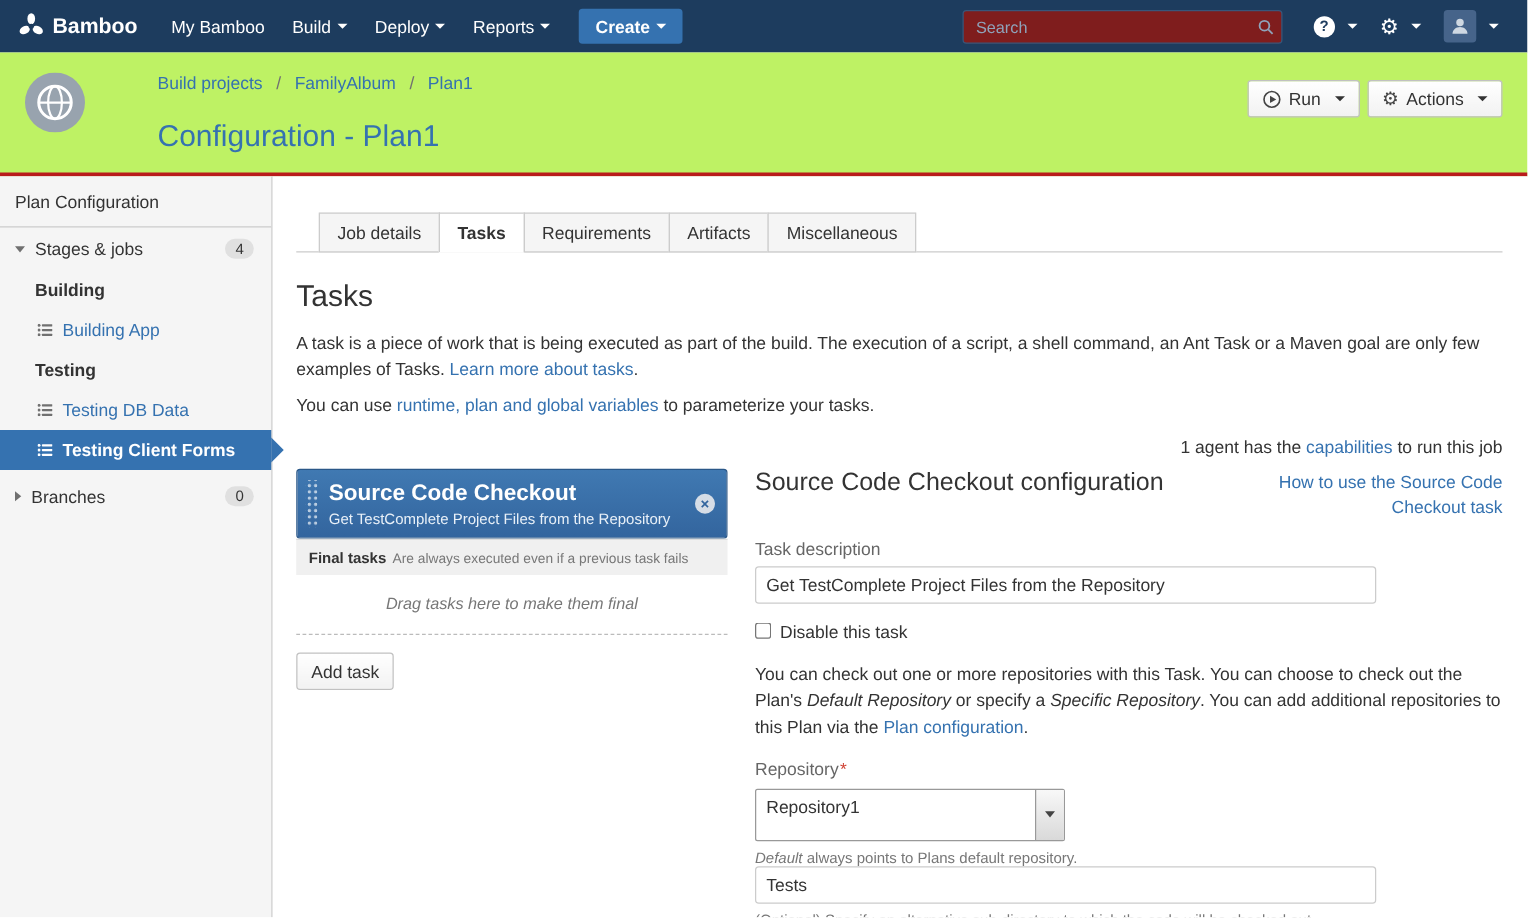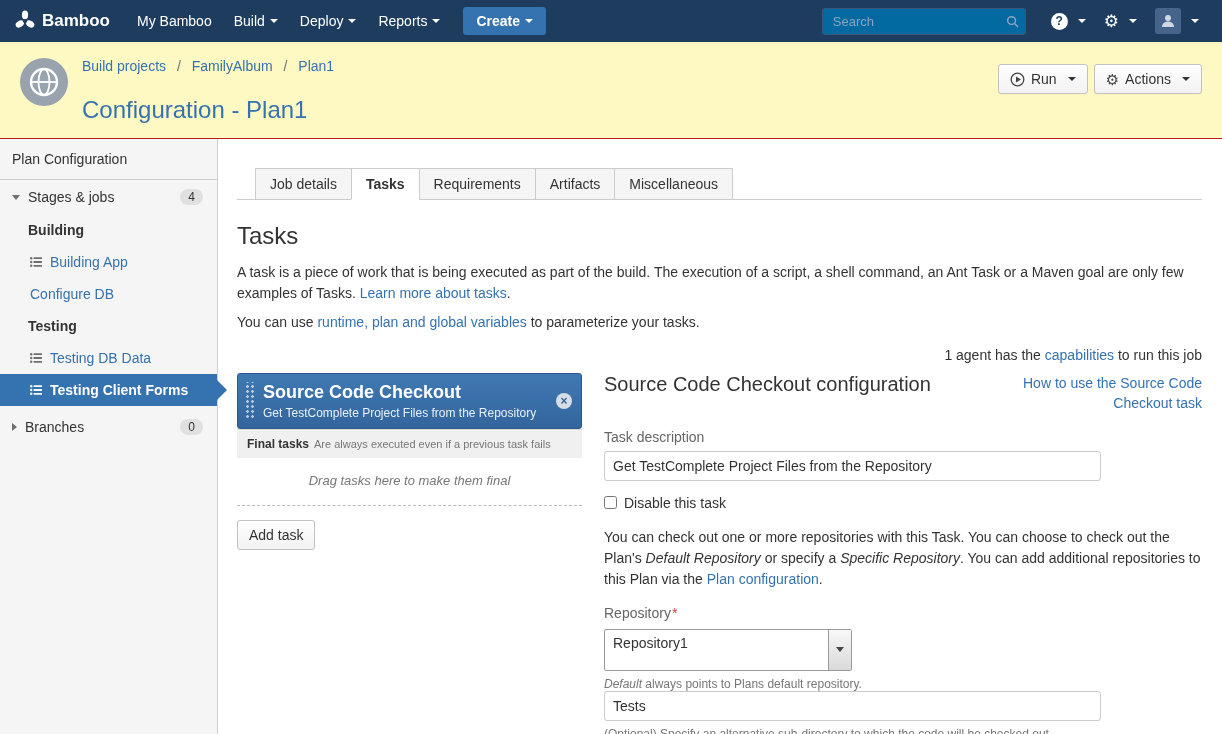--- a/index.html
+++ b/index.html
@@ -7,31 +7,31 @@
   body { font-family:"Liberation Sans","DejaVu Sans",sans-serif; font-size:14px; color:#333; background:#fff; display:flex; flex-direction:column; }
   a { text-decoration:none; cursor:pointer; }
 
   
   .navbar { height:42px; background:#1d3c5e; display:flex; align-items:center; padding:0 14px; flex-shrink:0; }
   .brand { display:flex; align-items:center; gap:6px; color:#fff; font-size:17px; font-weight:bold; margin-right:16px; cursor:pointer; }
   .nav-link { color:#fff; font-size:14px; padding:0 11px; height:54px; display:inline-flex; align-items:center; }
   .create-btn { background:#3572b0; color:#fff; border-radius:3px; padding:6px 13px; margin-left:12px; display:inline-flex; align-items:center; font-weight:bold; font-size:14px; }
   .nav-spacer { flex:1; }
   .search-box { position:relative; margin-right:16px; }
-  .search-box input { width:204px; height:27px; background:#0369a1; border:1px solid #38567a; border-radius:3px; color:#dbe4ee; padding:0 28px 0 10px; font-size:13px; outline:none; font-family:inherit; }
+  .search-box input { width:256px; height:27px; background:#7f1d1d; border:1px solid #38567a; border-radius:3px; color:#dbe4ee; padding:0 28px 0 10px; font-size:13px; outline:none; font-family:inherit; }
   .search-box input::placeholder { color:#8fa3ba; }
   .search-box svg { position:absolute; right:7px; top:7px; }
   .nav-icon { color:#fff; display:inline-flex; align-items:center; padding:0 9px; gap:5px; height:42px; }
   .help-circle { display:inline-flex; width:17px; height:17px; border-radius:50%; background:#fff; color:#1d3c5e; align-items:center; justify-content:center; font-weight:bold; font-size:12px; }
   .gear-white { font-size:17px; line-height:1; }
   .avatar-sq { width:26px; height:26px; border-radius:3px; background:#46648a; display:inline-flex; align-items:center; justify-content:center; }
   .caret { display:inline-block; width:0; height:0; border-left:4px solid transparent; border-right:4px solid transparent; border-top:4px solid currentColor; margin-left:5px; }
 
   
-  .page-header { background:#fef9c3; display:flex; align-items:flex-start; padding:16px 20px 14px 20px; border-bottom:1px solid #b91c1c; flex-shrink:0; }
+  .page-header { background:#bef264; display:flex; align-items:flex-start; padding:16px 20px 14px 20px; border-bottom:3px solid #b91c1c; flex-shrink:0;gap:44px; }
   .avatar-circle { margin-right:14px; flex-shrink:0; }
   .breadcrumb { font-size:14px; }
   .breadcrumb a { color:#3572b0; }
   .breadcrumb .sep { color:#707070; margin:0 7px; }
   .page-title { font-size:24px; color:#3572b0; font-weight:normal; margin-top:22px; }
   .header-actions { margin-left:auto; display:flex; gap:6px; margin-top:6px; }
   .aui-btn { display:inline-flex; align-items:center; gap:6px; background:linear-gradient(#ffffff,#f2f2f2); border:1px solid #c1c1c1; border-radius:3px; padding:6px 11px; font-size:14px; color:#333; cursor:pointer; font-family:inherit; }
   .gear-dark { font-size:15px; line-height:1; color:#444; }
 
   
@@ -201,23 +201,20 @@
             <circle cx="1.2" cy="1.2" r="1.2"></circle>
             <rect x="3.5" y="0.3" width="8.5" height="1.8" rx="0.5"></rect>
             <circle cx="1.2" cy="5" r="1.2"></circle>
             <rect x="3.5" y="4.1" width="8.5" height="1.8" rx="0.5"></rect>
             <circle cx="1.2" cy="8.8" r="1.2"></circle>
             <rect x="3.5" y="7.9" width="8.5" height="1.8" rx="0.5"></rect>
           </g>
         </svg>
       <span>Building App</span>
     </a>
-    <a class="sb-job">
-      <span>Configure DB</span>
-    </a>
     <div class="sb-section">Testing</div>
     <a class="sb-job">
       <svg class="job-icon" width="12" height="10" viewBox="0 0 12 10">
           <g fill="currentColor">
             <circle cx="1.2" cy="1.2" r="1.2"></circle>
             <rect x="3.5" y="0.3" width="8.5" height="1.8" rx="0.5"></rect>
             <circle cx="1.2" cy="5" r="1.2"></circle>
             <rect x="3.5" y="4.1" width="8.5" height="1.8" rx="0.5"></rect>
             <circle cx="1.2" cy="8.8" r="1.2"></circle>
             <rect x="3.5" y="7.9" width="8.5" height="1.8" rx="0.5"></rect>

